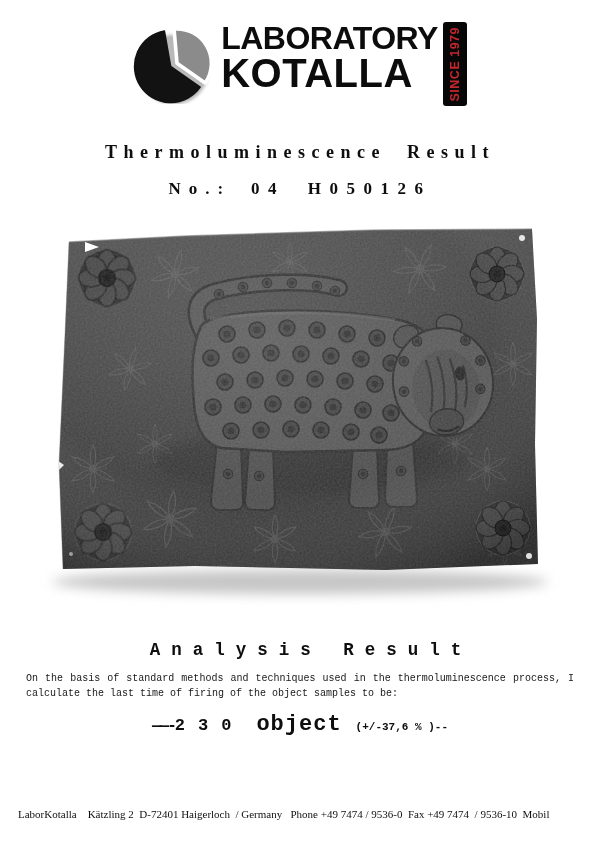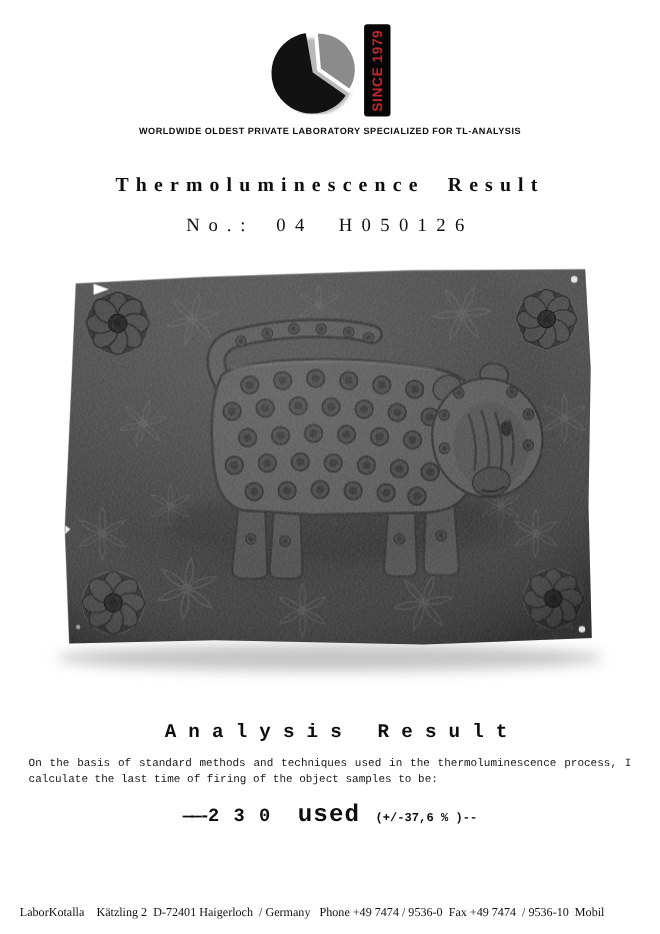--- a/index.html
+++ b/index.html
@@ -16,21 +16,21 @@
   .since-badge { width:24px; height:84px; background:#070707; border-radius:3px; margin-left:5px;
                  display:flex; align-items:center; justify-content:center; }
   .since-badge span { writing-mode:vertical-rl; transform:rotate(180deg);
                       font-family:"Liberation Sans", sans-serif; font-weight:bold;
                       font-size:12.5px; letter-spacing:0.5px; }
   .tagline { margin-top:6px; font-family:"Liberation Sans", sans-serif; font-weight:bold;
              font-size:8.3px; letter-spacing:0.45px; color:#0c0c0c; }
 
   .report-title { margin-top:34px; text-align:center; font-weight:bold; font-size:18px;
                   letter-spacing:6.5px; word-spacing:10px; }
-  .report-no { margin-top:16px; text-align:center; font-weight:normal; font-size:17px; }
+  .report-no { margin-top:16px; text-align:center; font-weight:bold; font-size:17px; }
   .report-no .no-label { letter-spacing:8px; margin-right:20px; }
   .report-no .no-value { letter-spacing:8.5px; word-spacing:10px; }
 
   .photo-wrap { width:530px; height:396px; margin:15px auto 0; position:relative; }
   .photo-wrap svg { display:block; }
 
   .analysis-heading { margin-top:30px; text-align:center; font-family:"Liberation Mono", monospace;
                       font-weight:bold; font-size:17.5px; letter-spacing:11px; padding-left:22px; }
   .analysis-body { width:548px; margin:11px auto 0; font-family:"Liberation Mono", monospace;
                    font-size:10px; line-height:1.5; text-align:justify; color:#181818; }
@@ -50,25 +50,28 @@
     <svg class="logo-mark" viewBox="0 0 100 100">
       <defs>
         <filter id="lb" x="-40%" y="-40%" width="180%" height="180%">
             <feGaussianBlur stdDeviation="2"></feGaussianBlur>
           </filter>
       </defs>
       <circle cx="51" cy="57" r="44" fill="#b9b9b9" filter="url(#lb)"></circle>
       <path d="M47,53 L39.2,8.7 A45,45 0 1 0 83.9,78.8 Z" fill="#121212" stroke="#121212" stroke-width="2" stroke-linejoin="round"></path>
       <path d="M55,49 L51.3,6.2 A43,43 0 0 1 90.2,73.7 Z" fill="#8b8b8b" stroke="#ffffff" stroke-width="4.5" stroke-linejoin="round"></path>
     </svg>
+    <div class="logo-text">
+      <div class="logo-line1">LABORATORY</div>
+      <div class="logo-line2">KOTALLA</div>
+    </div>
     <div class="since-badge" style="background: rgb(7, 7, 7);">
       <span style="color: rgb(193, 39, 45);">SINCE 1979</span>
     </div>
   </div>
-  <div class="tagline">WORLDWIDE OLDEST PRIVATE LABORATORY SPECIALIZED FOR TL-ANALYSIS</div>
 </div>
 
 <div class="report-title">Thermoluminescence Result</div>
 
 <div class="report-no">
   <span class="no-label">No.:</span><span class="no-value">04 H050126</span>
 </div>
 
 <div class="photo-wrap">
   <svg width="530" height="396" viewBox="0 0 530 396">
@@ -256,19 +259,19 @@
       </g>
     </g>
   </svg>
 </div>
 
 <div class="analysis-heading">Analysis Result</div>
 
 <div class="analysis-body">On the basis of standard methods and techniques used in the  thermoluminescence process, I calculate the last time of firing of the object samples to be:</div>
 
 <div class="result-line">
-  <span class="result-dash">——-</span><span class="result-value">230</span><span class="result-unit">used</span><span class="result-tol">(+/-37,6 % )--</span>
+  <span class="result-dash">——-</span><span class="result-value">230</span><span class="result-unit">object</span><span class="result-tol">(+/-37,6 % )--</span>
 </div>
 
 <div class="footer">
   <div><span>LaborKotalla    Kätzling 2  D-72401 Haigerloch  / Germany   Phone +49 7474 / 9536-0  Fax +49 7474  / 9536-10  Mobil</span></div>
   
 </div>
 
 </body></html>

